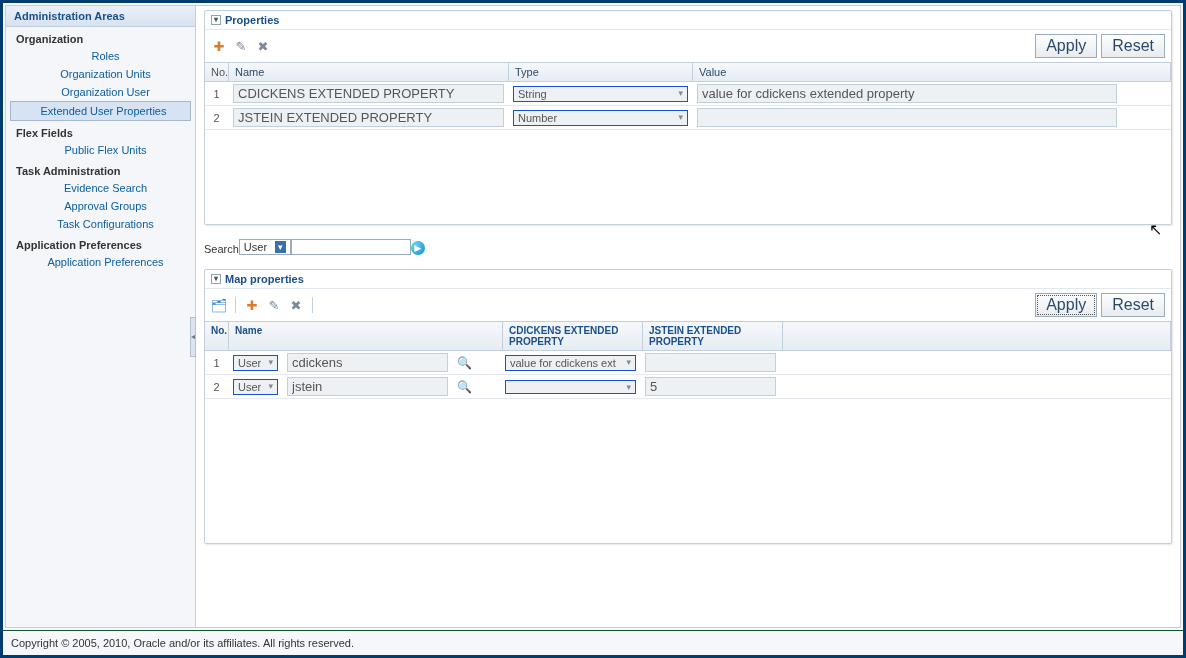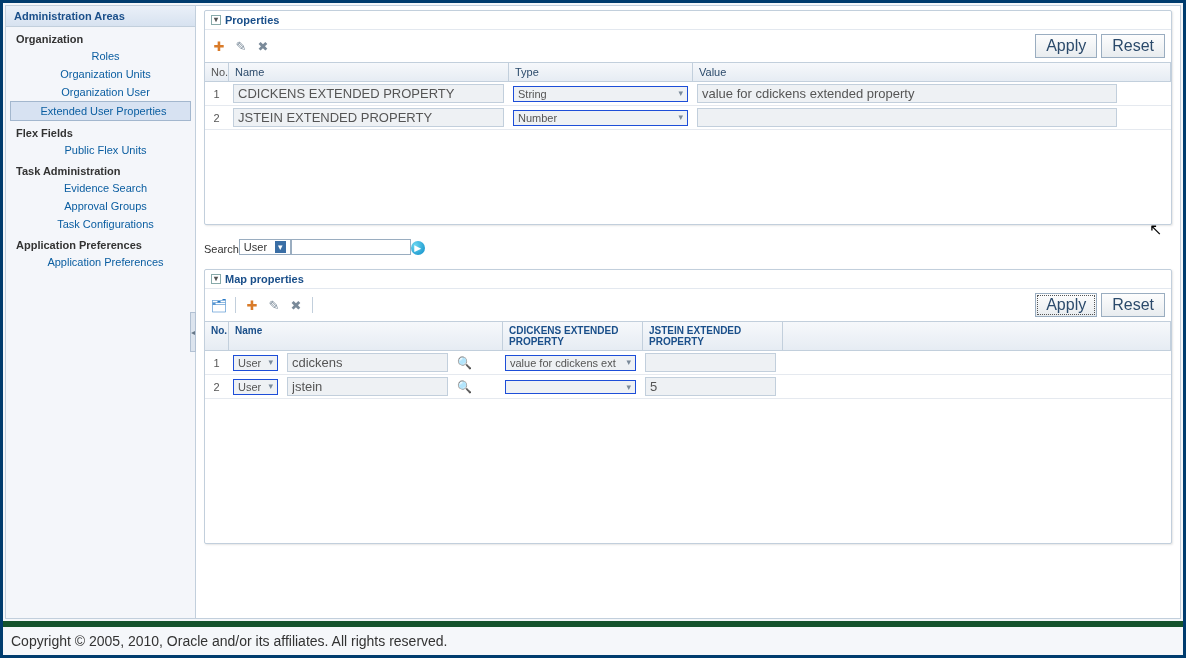--- a/index.html
+++ b/index.html
@@ -42,21 +42,21 @@
 .map .cell.name { width: 274px; }
 .map .cell.prop-col { width: 140px; }
 .map .cell.user-type { width: 54px; }
 .map .cell.user-name { width: 170px; justify-content: flex-end; }
 .map .cell.lookup { width: 48px; }
 .map-header .cell { color: #1a4f8a; font-weight: bold; font-size: 10px; line-height: 1.1; }
 .lookup-icon { color: #2a7ac5; font-size: 12px; cursor: pointer; }
 .sep { width: 1px; height: 16px; background: #c2cfdc; margin: 0 2px; }
 .map-header-cell-wrap { display: flex; flex-direction: column; }
 .splitter-handle { position: absolute; left: -6px; top: 50%; width: 6px; height: 40px; background: #dce4ee; border: 1px solid #b2c1d3; font-size: 8px; display: flex; align-items: center; justify-content: center; color: #678; cursor: pointer; }
-.footer { border-top: 6px solid #14532d; padding: 6px 8px; font-size: 14px; color: #333; background: #f5f7fa; }
+.footer { border-top: 1px solid #14532d; padding: 6px 8px; font-size: 11px; color: #333; background: #f5f7fa; }
 .cursor-pointer { position: absolute; left: 953px; top: 214px; font-size: 16px; color: #000; pointer-events: none; }
 </style>
 </head>
 <body>
 
 <div class="app-frame">
   <div class="main-area">
     <div class="sidebar">
       <div class="sidebar-title">Administration Areas</div>
 

